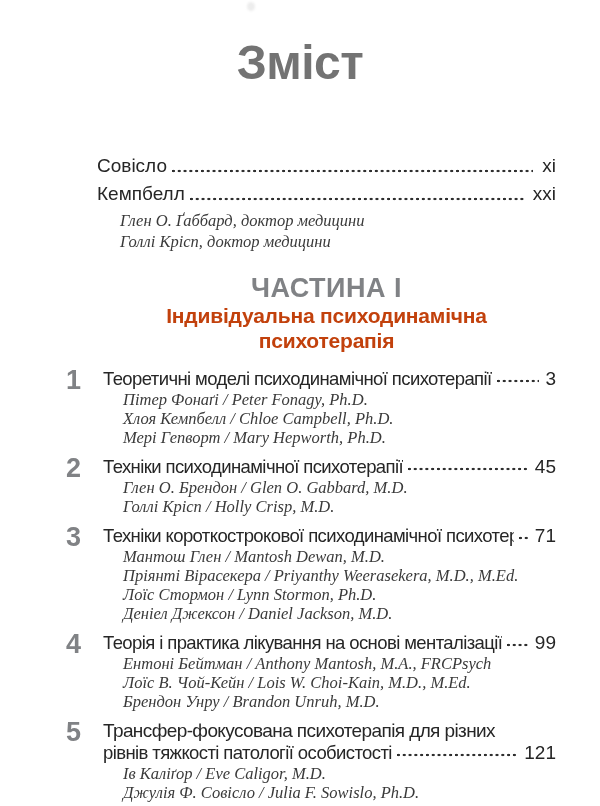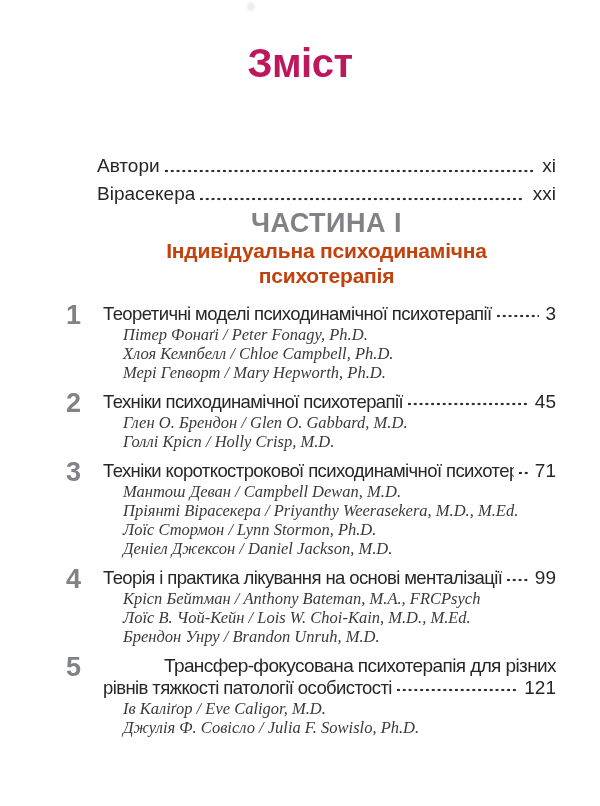--- a/index.html
+++ b/index.html
@@ -23,25 +23,25 @@
     position: absolute;
     left: 247px; top: 2px;
     width: 8px; height: 9px;
     background: #ededed;
     border-radius: 50%;
     filter: blur(1px);
   }
   .page-title {
     margin-top: 38px;
     text-align: center;
-    font-size: 40px;
+    font-size: 48px;
     line-height: 50px;
     font-weight: 700;
     letter-spacing: -0.5px;
-    color: #be185d;
+    color: #737373;
   }
   .content {
     margin: 0 44px 0 97px; 
   }
   
   .toc-row {
     display: flex;
     align-items: baseline;
     font-size: 19px;
     line-height: 28px;
@@ -69,21 +69,21 @@
   .authors {
     padding-left: 23px;
     font-family: "Liberation Serif", serif;
     font-style: italic;
     font-size: 16.5px;
     line-height: 21px;
     color: var(--author-text);
   }
   .front-matter .authors { margin-top: 2px; }
   
-  .part-header { margin-top: 0; text-align: center; }
+  .part-header { margin-top: 21px; text-align: center; }
   .part-label {
     font-size: 27px;
     line-height: 30px;
     font-weight: 700;
     color: var(--accent-gray);
     letter-spacing: 0.5px;
   }
   .part-title {
     font-size: 21px;
     line-height: 25px;
@@ -102,21 +102,20 @@
     font-weight: 700;
     color: var(--accent-gray);
   }
   .chapter .toc-row {
     line-height: 22px;
     font-size: 18.5px;
   }
   .chapter .toc-row .label,
   .chapter .title-line {
     letter-spacing: -0.6px;
-    text-align: right;
   }
   .chapter .title-line {
     font-size: 19px;
     line-height: 22px;
     white-space: nowrap;
   }
   .chapter .pagenum { margin-left: 3px; letter-spacing: 0; }
   .chapter .authors { line-height: 19px; padding-left: 20px; }
 </style>
 </head>
@@ -125,28 +124,32 @@
 <div class="page">
 
   <div class="bleed-artifact"></div>
 
   <h1 class="page-title">Зміст</h1>
 
   <div class="content">
 
     <section class="front-matter">
       <div class="toc-row">
-        <span class="label">Автори</span>
+        <span class="label">Совісло</span>
         <span class="leader"></span>
         <span class="pagenum">xi</span>
       </div>
       <div class="toc-row">
-        <span class="label">Вірасекера</span>
+        <span class="label">Кемпбелл</span>
         <span class="leader"></span>
         <span class="pagenum">xxi</span>
+      </div>
+      <div class="authors">
+        <div class="author-line">Глен О. Ґаббард, доктор медицини</div>
+        <div class="author-line">Голлі Крісп, доктор медицини</div>
       </div>
     </section>
 
     <header class="part-header">
       <div class="part-label">ЧАСТИНА I</div>
       <div class="part-title">Індивідуальна психодинамічна психотерапія</div>
     </header>
 
     <section class="chapters">
 
@@ -178,36 +181,36 @@
       </article>
 
       <article class="chapter">
         <span class="chapter-num">3</span>
         <div class="toc-row">
           <span class="label">Техніки короткострокової психодинамічної психотерапії</span>
           <span class="leader"></span>
           <span class="pagenum">71</span>
         </div>
         <div class="authors">
-          <div class="author-line">Мантош Деван / Campbell Dewan, M.D.</div>
+          <div class="author-line">Мантош Глен / Mantosh Dewan, M.D.</div>
           <div class="author-line">Пріянті Вірасекера / Priyanthy Weerasekera, M.D., M.Ed.</div>
           <div class="author-line">Лоїс Стормон / Lynn Stormon, Ph.D.</div>
           <div class="author-line">Деніел Джексон / Daniel Jackson, M.D.</div>
         </div>
       </article>
 
       <article class="chapter">
         <span class="chapter-num">4</span>
         <div class="toc-row">
           <span class="label">Теорія і практика лікування на основі менталізації</span>
           <span class="leader"></span>
           <span class="pagenum">99</span>
         </div>
         <div class="authors">
-          <div class="author-line">Крісп Бейтман / Anthony Bateman, M.A., FRCPsych</div>
+          <div class="author-line">Ентоні Бейтман / Anthony Mantosh, M.A., FRCPsych</div>
           <div class="author-line">Лоїс В. Чой-Кейн / Lois W. Choi-Kain, M.D., M.Ed.</div>
           <div class="author-line">Брендон Унру / Brandon Unruh, M.D.</div>
         </div>
       </article>
 
       <article class="chapter">
         <span class="chapter-num">5</span>
         <div class="title-line">Трансфер-фокусована психотерапія для різних</div>
         <div class="toc-row">
           <span class="label">рівнів тяжкості патології особистості</span>

